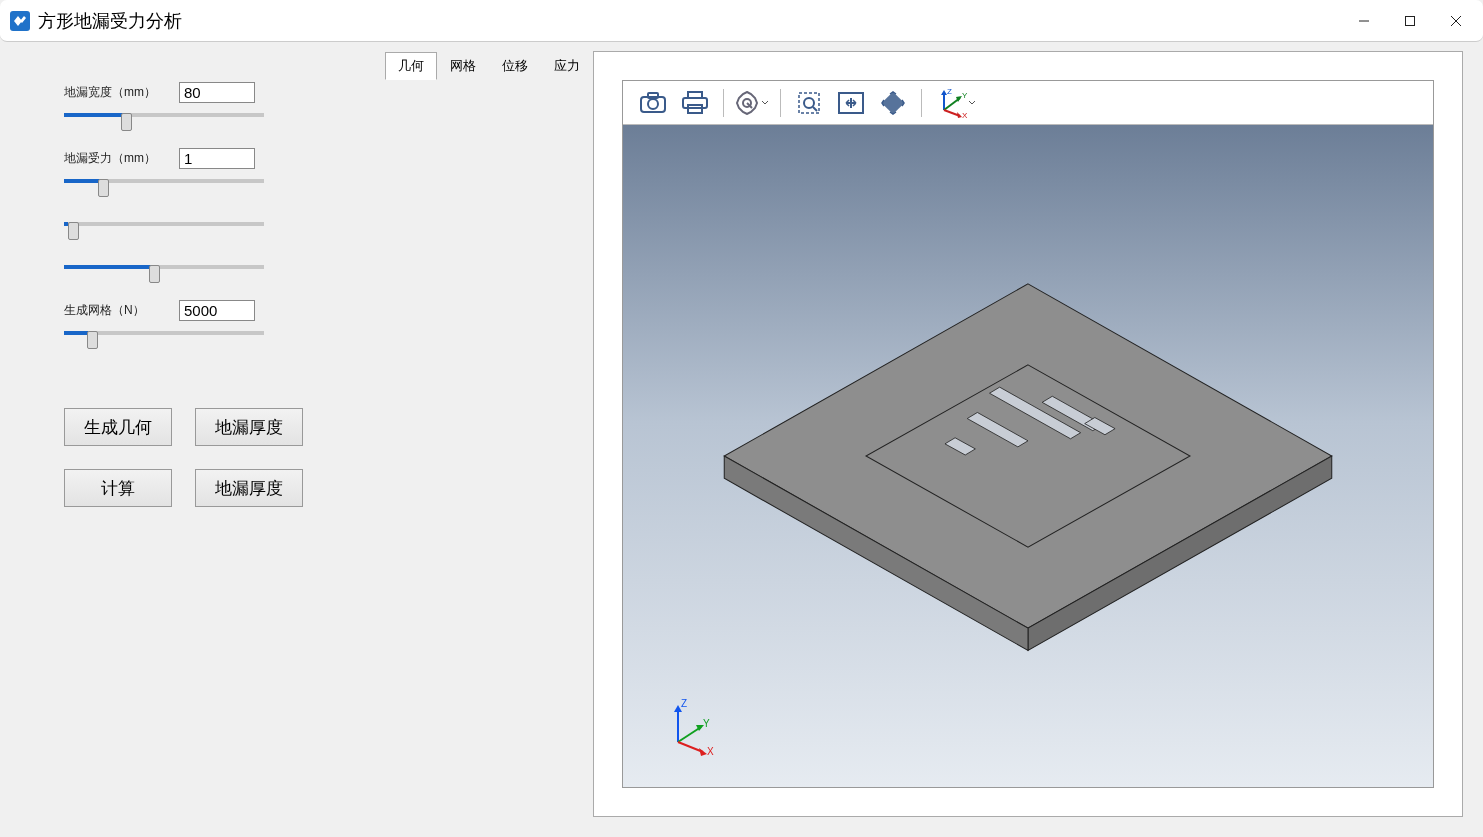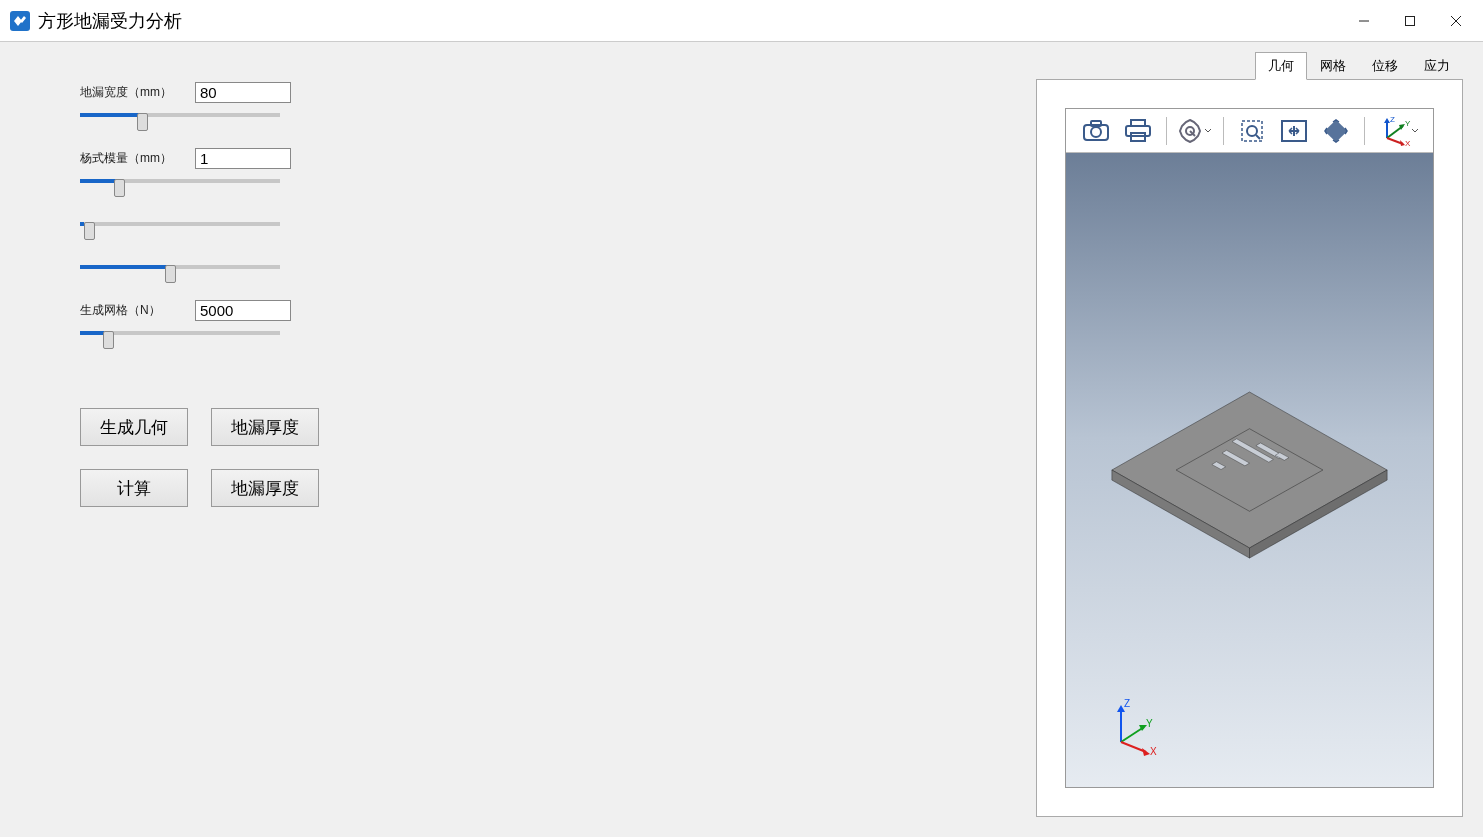--- a/index.html
+++ b/index.html
@@ -11,20 +11,21 @@
   height: 837px;
   overflow: hidden;
 }
 .titlebar {
   height: 42px;
   background: #fff;
   display: flex;
   align-items: center;
   padding: 0 4px 0 8px;
   border-bottom: 1px solid #ccc;
+  border-radius: 7px;
 }
 .titlebar .app-icon {
   width: 24px; height: 24px;
   display: flex; align-items: center; justify-content: center;
   margin-right: 6px;
 }
 .titlebar .title-text { font-size: 18px; }
 .titlebar .spacer { flex: 1; }
 .win-btn {
   width: 46px; height: 32px;
@@ -32,35 +33,34 @@
   background: transparent; border: none;
 }
 .win-btn svg { width: 12px; height: 12px; }
 .main {
   display: flex;
   height: calc(100% - 42px);
 }
 .sidebar {
   width: 385px;
   padding: 40px 40px 20px 64px;
-  margin-left: 16px;
 }
 .param-row {
   display: flex;
   align-items: center;
   margin-bottom: 2px;
 }
 .param-row label {
   width: 115px;
   text-align: left;
   font-size: 12px;
   color: #222;
 }
 .param-row input[type=text] {
-  width: 96px;
+  width: 76px;
   height: 21px;
   border: 1px solid #888;
   padding: 0 4px;
   font-size: 15px;
   font-family: inherit;
 }
 .slider-wrap {
   margin: 2px 0 28px 0;
   width: 200px;
 }
@@ -95,22 +95,21 @@
   background: linear-gradient(#f2f2f2,#e3e3e3);
   border: 1px solid #999;
   font-size: 17px;
   font-family: inherit;
   cursor: pointer;
 }
 .content {
   flex: 1;
   padding: 10px 20px 20px 0;
   display: flex;
-  flex-direction: column;
-  align-items: flex-end;
+  flex-direction: row;
 }
 .tabs {
   display: flex;
   align-items: flex-end;
   height: 28px;
 }
 .tab {
   padding: 4px 12px 4px 12px;
   font-size: 13px;
   cursor: pointer;
@@ -206,21 +205,21 @@
 
   <div class="sidebar">
 
     <div class="param-row">
       <label>地漏宽度（mm）</label>
       <input type="text" value="80" style="">
     </div>
     <div class="slider-wrap"><input type="range" class="slider-blue" min="0" max="100" value="30" style="background: linear-gradient(to right, rgb(24, 102, 200) 0%, rgb(24, 102, 200) 30%, rgb(199, 199, 199) 30%, rgb(199, 199, 199) 100%);"></div>
 
     <div class="param-row">
-      <label>杨式模量（mm）</label>
+      <label>地漏受力（mm）</label>
       <input type="text" value="1" style="">
     </div>
     <div class="slider-wrap"><input type="range" class="slider-blue" min="0" max="100" value="18" style="background: linear-gradient(to right, rgb(24, 102, 200) 0%, rgb(24, 102, 200) 18%, rgb(199, 199, 199) 18%, rgb(199, 199, 199) 100%);"></div>
 
     <div class="slider-wrap"><input type="range" min="0" max="100" value="2" style="background: linear-gradient(to right, rgb(24, 102, 200) 0%, rgb(24, 102, 200) 2%, rgb(199, 199, 199) 2%, rgb(199, 199, 199) 100%);"></div>
 
     <div class="slider-wrap"><input type="range" min="0" max="100" value="45" style="background: linear-gradient(to right, rgb(24, 102, 200) 0%, rgb(24, 102, 200) 45%, rgb(199, 199, 199) 45%, rgb(199, 199, 199) 100%);"></div>
 
     <div class="param-row">
       <label>生成网格（N）</label>

